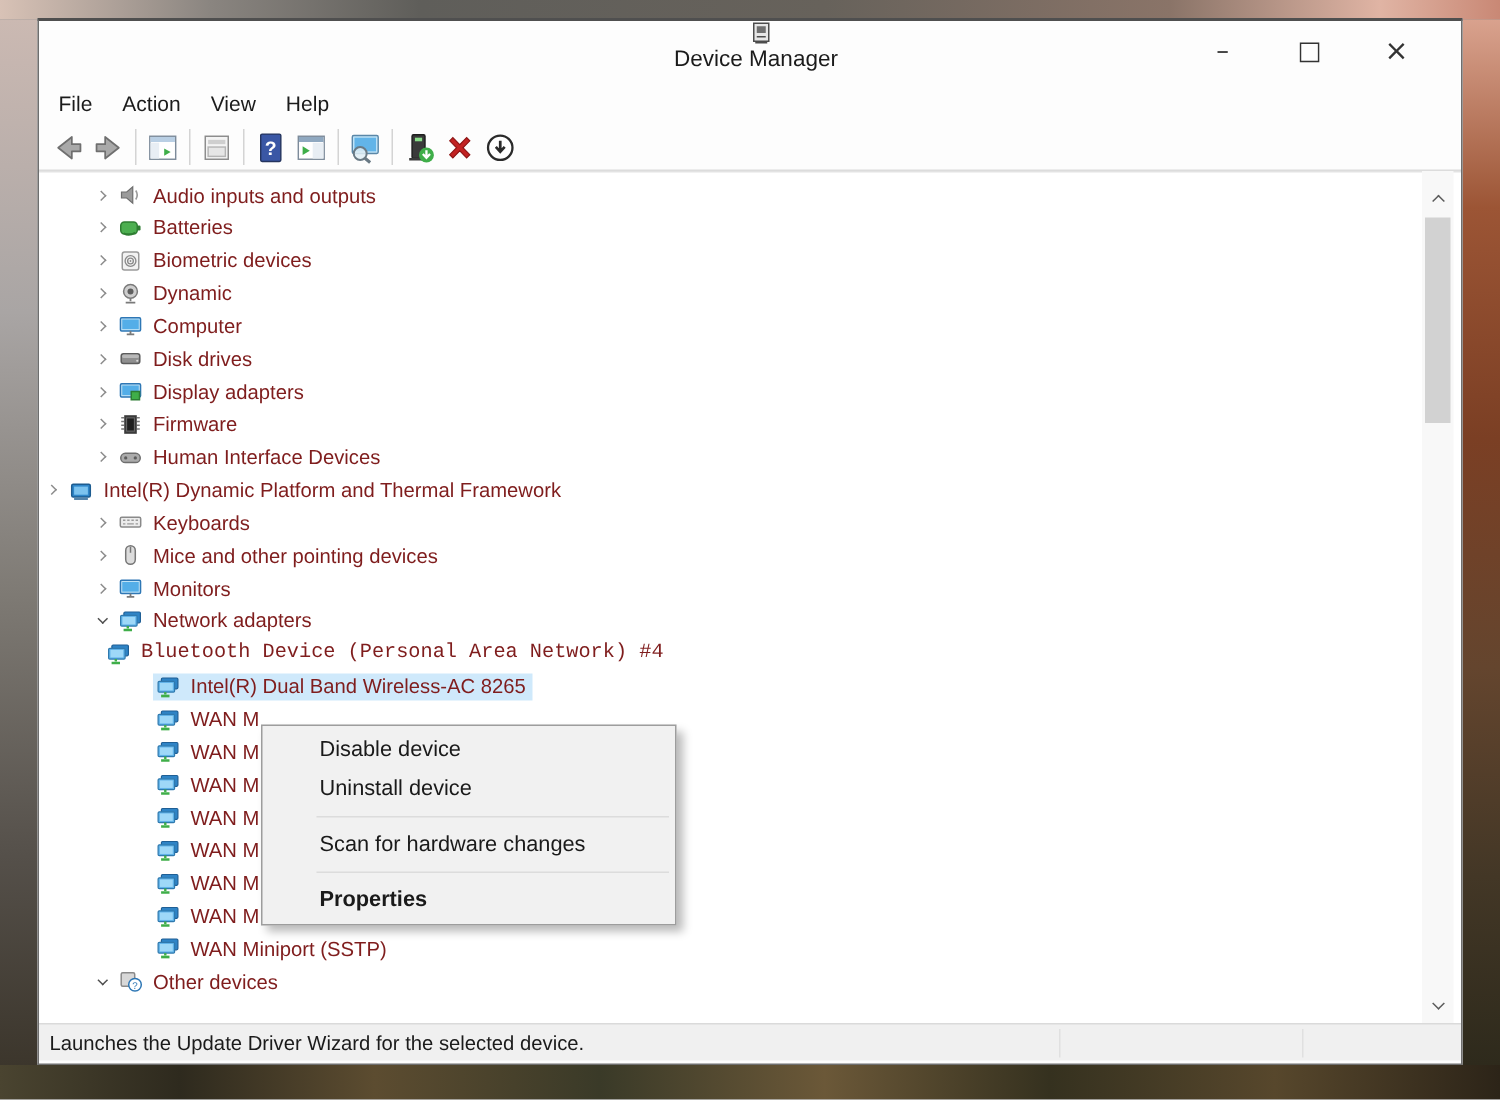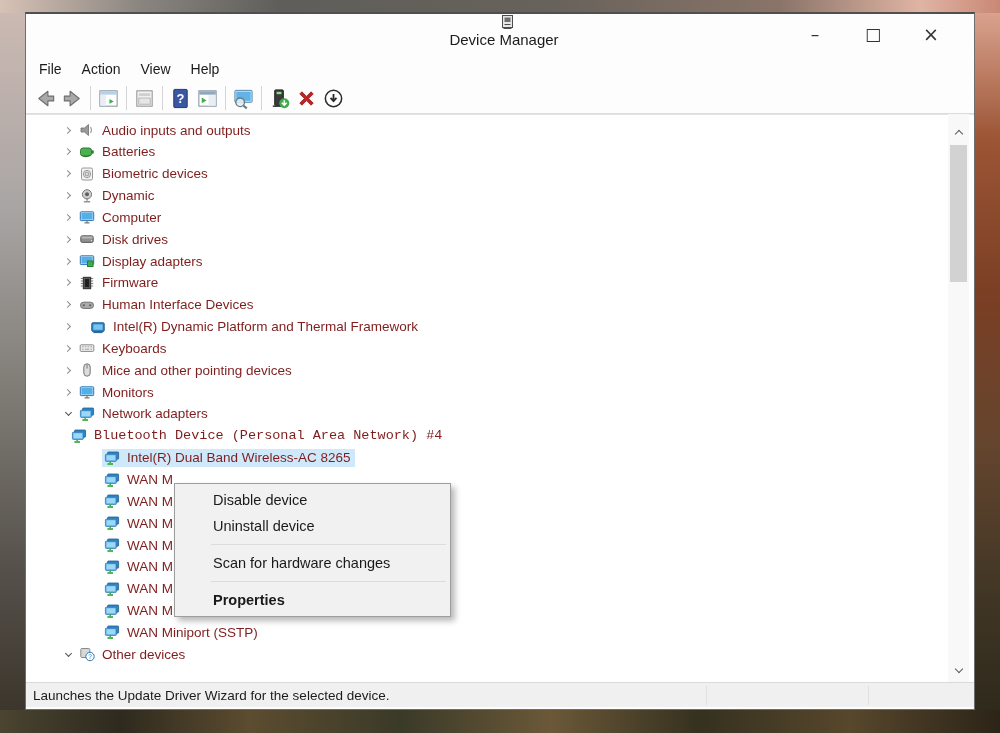--- a/index.html
+++ b/index.html
@@ -313,21 +313,21 @@
             <span class="ticon">
               <svg width="16" height="16" viewBox="0 0 16 16">
                 <rect x="1.5" y="5.2" width="13" height="6.2" rx="3.1" fill="#ababab" stroke="#6e6e6e"></rect>
                 <circle cx="4.8" cy="8.3" r="1.1" fill="#5c5c5c"></circle>
                 <circle cx="11.2" cy="8.3" r="1.1" fill="#5c5c5c"></circle>
               </svg>
             </span>
             <span>Human Interface Devices</span>
           </span>
         </div>
-        <div class="tree-row" style="padding-left: 33px; gap: 11px;">
+        <div class="tree-row" style="">
           <span class="chev collapsed">
             <i></i>
           </span>
           <span class="rowline">
             <span class="ticon">
               <svg width="16" height="16" viewBox="0 0 16 16">
                 <rect x="1.8" y="3.8" width="12.4" height="8.6" rx="1" fill="#2f86c9" stroke="#1d5c90"></rect>
                 <rect x="3.4" y="5.4" width="9.2" height="5.4" fill="#7cc3ef"></rect>
                 <path d="M3.4 13.6 h9.2" stroke="#1d5c90" stroke-width="1"></path>
               </svg>

